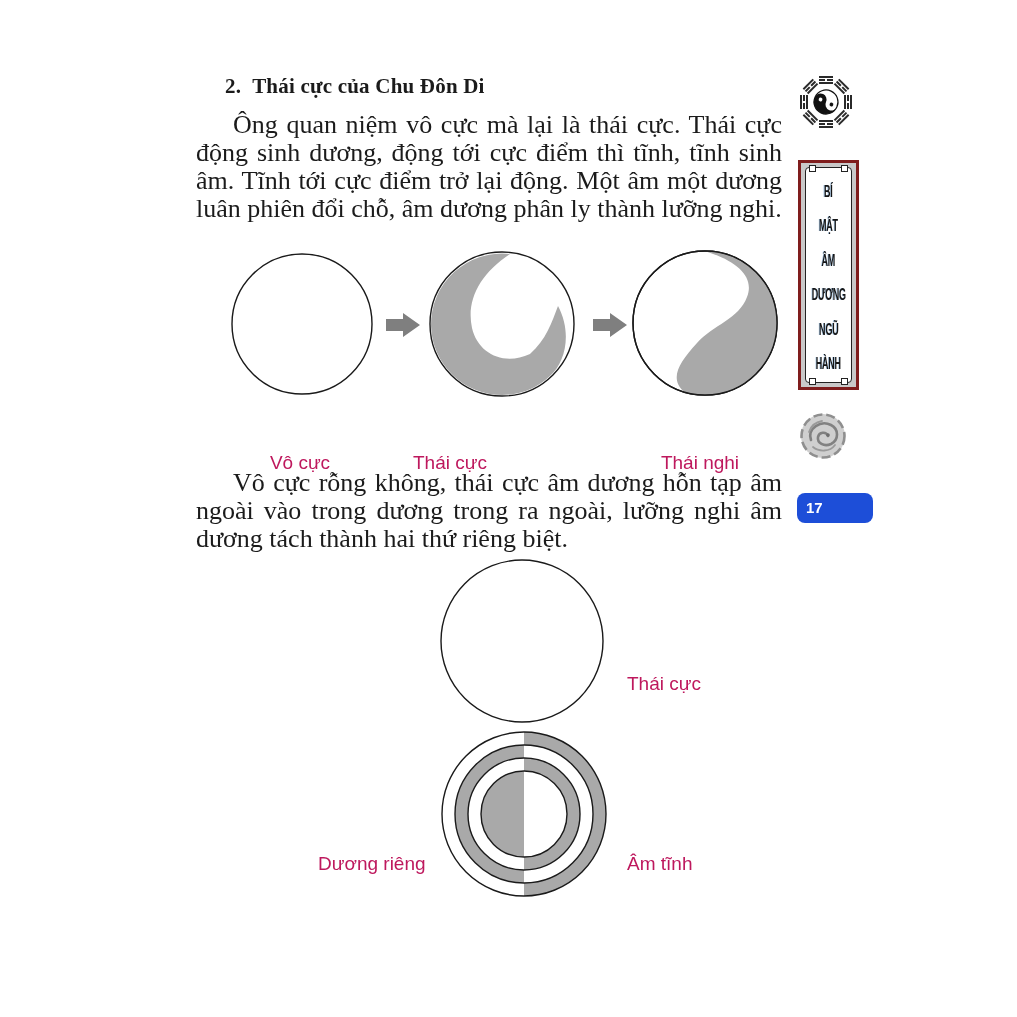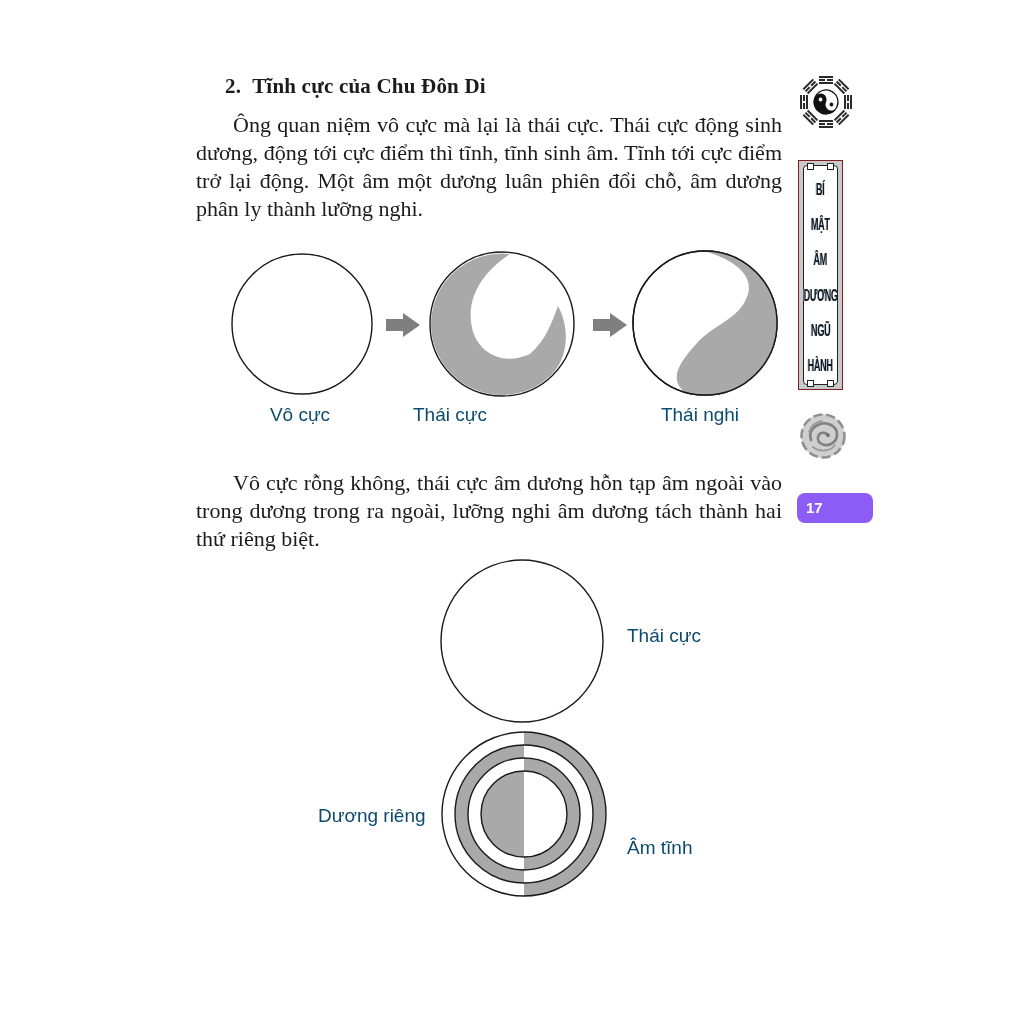--- a/index.html
+++ b/index.html
@@ -6,60 +6,60 @@
   #canvas{
     position:relative;width:1017px;height:1017px;background:#ffffff;overflow:hidden;
     font-family:"Liberation Serif", serif;color:#1b1b1b;
   }
   .abs{position:absolute;}
   .heading{
     left:225px;top:74px;display:flex;gap:11px;
     font-weight:bold;font-size:21px;letter-spacing:.2px;
   }
   .bodytext{
-    left:196px;width:586px;font-size:22px;line-height:28px;
+    left:196px;width:586px;font-size:26px;line-height:28px;
     text-align:justify;text-indent:37px;
   }
   .fig-label{
     font-family:"Liberation Sans", sans-serif;font-size:19px;font-weight:500;
-    color:#0c4a6e;text-align:center;white-space:nowrap;
+    color:#be185d;text-align:center;white-space:nowrap;margin-top:48px;
   }
   
   .banner{
-    left:798px;top:160px;width:45px;height:230px;background:#c9c9c9;
-    border:1px solid #7f1d1d;box-sizing:border-box;
+    left:798px;top:160px;width:61px;height:230px;background:#c9c9c9;
+    border:3px solid #7f1d1d;box-sizing:border-box;
   }
   .banner-panel{
     position:absolute;left:4px;top:4px;right:4px;bottom:4px;background:#ffffff;
     border:1.5px solid #222;border-radius:4px;
     display:flex;flex-direction:column;justify-content:space-between;
     align-items:center;padding:17px 0 13px 0;box-sizing:border-box;
   }
   .banner-word{
     font-family:"Liberation Sans", sans-serif;font-weight:bold;font-size:11px;
     letter-spacing:-0.3px;color:#151515;transform:scale(0.82,1.5);
     text-shadow:-1px 0 0 #a9c6e2;white-space:nowrap;
   }
   .corner{
     position:absolute;width:5px;height:5px;background:#fff;border:1.2px solid #222;
   }
   .badge{
-    left:797px;top:493px;width:76px;height:30px;background:#8b5cf6;border-radius:8px;
+    left:797px;top:493px;width:76px;height:30px;background:#1d4ed8;border-radius:8px;
     color:#ffffff;font-family:"Liberation Sans", sans-serif;font-weight:bold;
     font-size:15px;line-height:30px;padding-left:9px;box-sizing:border-box;
   }
 </style>
 </head>
 <body>
 
 <div id="canvas">
 
   <div class="abs heading">
     <span>2.</span>
-    <span>Tĩnh cực của Chu Đôn Di</span>
+    <span>Thái cực của Chu Đôn Di</span>
   </div>
 
   <div class="abs bodytext" style="top:111px;">Ông quan niệm vô cực mà lại là thái cực. Thái cực động sinh dương, động tới cực điểm thì tĩnh, tĩnh sinh âm. Tĩnh tới cực điểm trở lại động. Một âm một dương luân phiên đổi chỗ, âm dương phân ly thành lưỡng nghi.</div>
 
   <svg class="abs" style="left:220px;top:246px;" width="570" height="190" viewBox="0 0 570 190">
 
     <circle cx="82" cy="78" r="70" fill="#ffffff" stroke="#1a1a1a" stroke-width="1.4"></circle>
 
     <g transform="translate(166,66)">
       <polygon points="0,7 17,7 17,1 34,13 17,25 17,19 0,19" fill="#7f7f7f"></polygon>
@@ -125,21 +125,21 @@
       </g>
       <circle cx="94" cy="261" r="82" fill="none" stroke="#1a1a1a" stroke-width="1.4"></circle>
       <circle cx="94" cy="261" r="69" fill="none" stroke="#1a1a1a" stroke-width="1.4"></circle>
       <circle cx="94" cy="261" r="56" fill="none" stroke="#1a1a1a" stroke-width="1.4"></circle>
       <circle cx="94" cy="261" r="43" fill="none" stroke="#1a1a1a" stroke-width="1.4"></circle>
     </g>
   </svg>
 
   <div class="abs fig-label" style="left:627px;top:625px;text-align:left;">Thái cực</div>
   <div class="abs fig-label" style="left:318px;top:805px;text-align:left;">Dương riêng</div>
-  <div class="abs fig-label" style="left:627px;top:837px;text-align:right;">Âm tĩnh</div>
+  <div class="abs fig-label" style="left:627px;top:805px;text-align:right;">Âm tĩnh</div>
 
   <svg class="abs" style="left:796px;top:72px;" width="60" height="60" viewBox="0 0 60 60">
     <g fill="#2a2a2a">
 
       <g transform="translate(30,30)">
         <g id="tg">
           <rect x="-7" y="-26" width="14" height="2"></rect>
           <rect x="-7" y="-23" width="6" height="2"></rect>
             <rect x="1" y="-23" width="6" height="2"></rect>
           <rect x="-7" y="-20" width="14" height="2"></rect>

